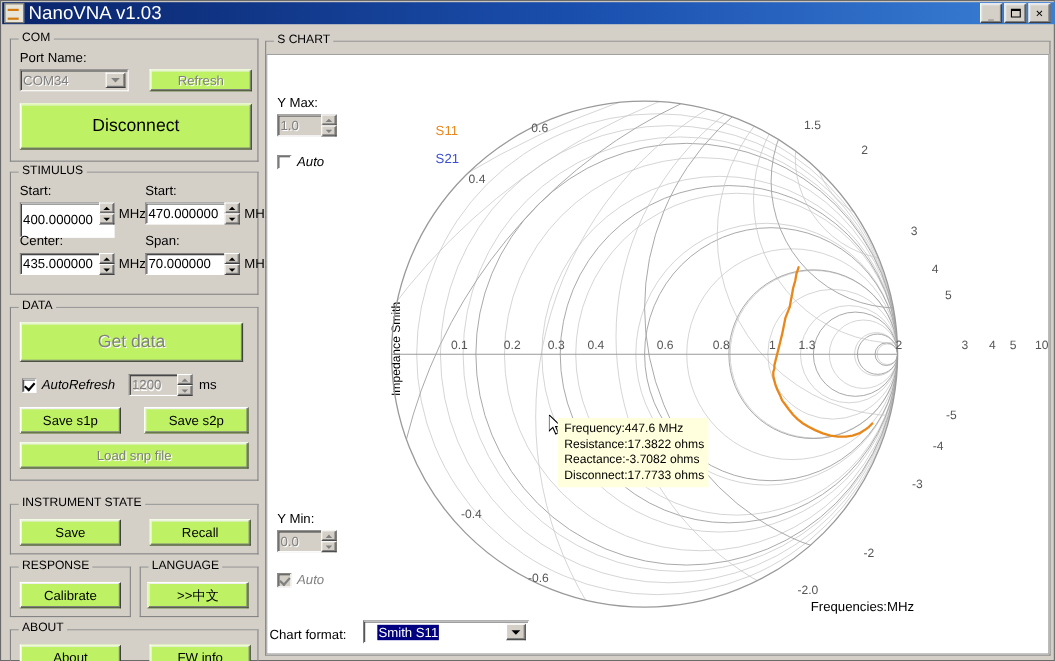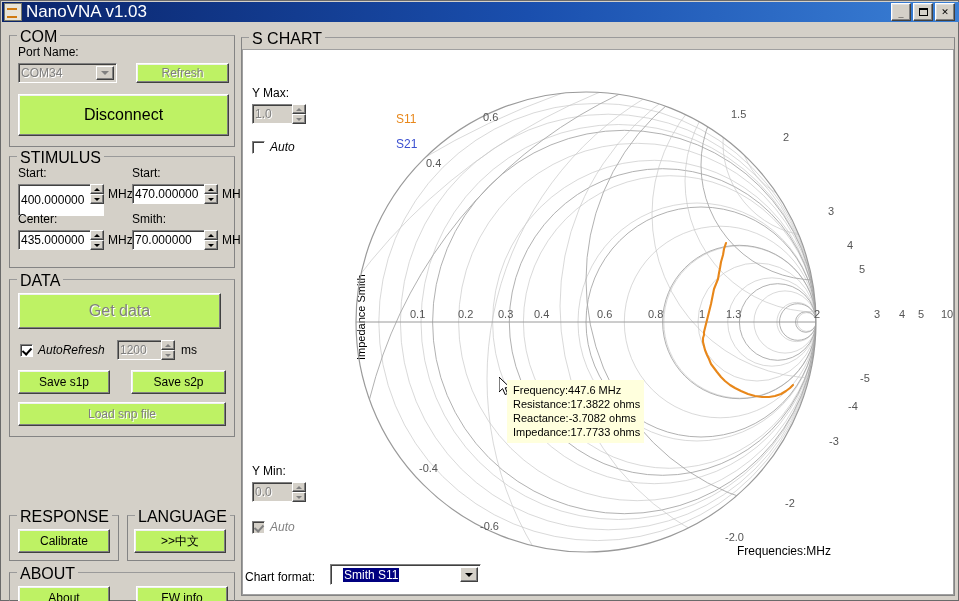--- a/index.html
+++ b/index.html
@@ -81,21 +81,21 @@
   .group {
     position: absolute;
     border: 1px solid #848484;
     border-top-color: #9a9a9a;
     box-sizing: border-box;
   }
   .group > .legend {
     position: absolute; top: -8px; left: 7px;
     background: #d4d0c8;
     padding: 0 3px;
-    font-size: 16px;
+    font-size: 11px;
     color: #000;
     white-space: nowrap;
   }
 
   
   .btn {
     background: #bef264;
     border: 1px solid #ffffff;
     border-right-color: #404040;
     border-bottom-color: #404040;
@@ -332,21 +332,21 @@
           <div class="half up">
               <i class="arrow"></i>
             </div>
           <div class="half down">
               <i class="arrow"></i>
             </div>
         </div>
       </div>
       <div class="lbl-s" style="position:absolute; left:98px; top:76px;">MHz</div>
 
-      <div class="lbl-s" style="position:absolute; left:122px; top:55px;">Smith:</div>
+      <div class="lbl-s" style="position:absolute; left:122px; top:55px;">Span:</div>
       <div class="spinwrap" style="position:absolute; left:122px; top:73px; width:86px; height:20px;">
         <div class="field" style="width:86px; height:20px;">70.000000</div>
         <div class="spin">
           <div class="half up">
               <i class="arrow"></i>
             </div>
           <div class="half down">
               <i class="arrow"></i>
             </div>
         </div>
@@ -373,20 +373,25 @@
             </div>
         </div>
       </div>
       <div class="lbl-s" style="position:absolute; left:171px; top:63px;">ms</div>
 
       <div class="btn" style="position:absolute; left:8px; top:90px; width:92px; height:24px;">Save s1p</div>
       <div class="btn" style="position:absolute; left:121px; top:90px; width:95px; height:24px;">Save s2p</div>
       <div class="btn disabled" style="position:absolute; left:8px; top:122px; width:208px; height:24px;">Load snp file</div>
     </div>
 
+    <div class="group" style="left:5px; top:432px; width:226px; height:46px;">
+      <span class="legend">INSTRUMENT STATE</span>
+      <div class="btn" style="position:absolute; left:8px; top:13px; width:92px; height:24px;">Save</div>
+      <div class="btn" style="position:absolute; left:126px; top:13px; width:92px; height:24px;">Recall</div>
+    </div>
 
     <div class="group" style="left:5px; top:489px; width:110px; height:46px;">
       <span class="legend">RESPONSE</span>
       <div class="btn" style="position:absolute; left:8px; top:13px; width:92px; height:24px;">Calibrate</div>
     </div>
 
     <div class="group" style="left:123px; top:489px; width:108px; height:46px;">
       <span class="legend">LANGUAGE</span>
       <div class="btn" style="position:absolute; left:6px; top:13px; width:92px; height:24px;">&gt;&gt;中文</div>
     </div>
@@ -564,21 +569,21 @@
       <div style="position:absolute; left:617px; top:322px; font-size:11px; color:#555;">-5</div>
 
       <svg class="cursor-arrow" style="left:256px; top:327px;" viewBox="0 0 12 19">
         <polygon points="0,0 0,15 3.6,11.6 6.2,17.6 8.6,16.4 6.1,10.8 11,10.6" fill="#ffffff" stroke="#000000" stroke-width="1"></polygon>
       </svg>
 
       <div class="tooltip" style="left:264px; top:330px;">
         <div>Frequency:447.6 MHz</div>
         <div>Resistance:17.3822 ohms</div>
         <div>Reactance:-3.7082 ohms</div>
-        <div>Impedance:17.7733 ohms</div>
+        <div>Disconnect:17.7733 ohms</div>
       </div>
 
       <div class="freq-note" style="left:494px; top:494px;">Frequencies:MHz</div>
     </div>
 
     <div class="cfmt-label" style="left:4px; top:533px;">Chart format:</div>
     <div class="combo" style="position:absolute; left:89px; top:527px; width:151px; height:21px;padding-left:12px;">
       <span class="sel-text">Smith S11</span>
       <span class="cbtn">
           <i></i>

